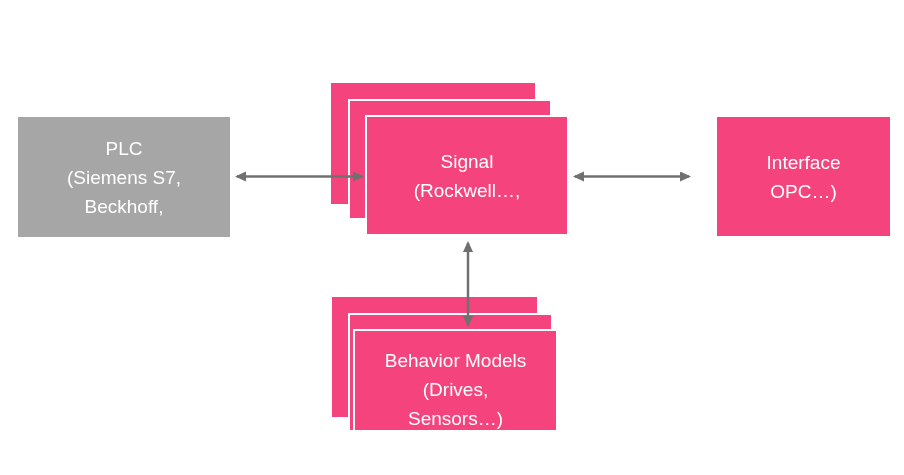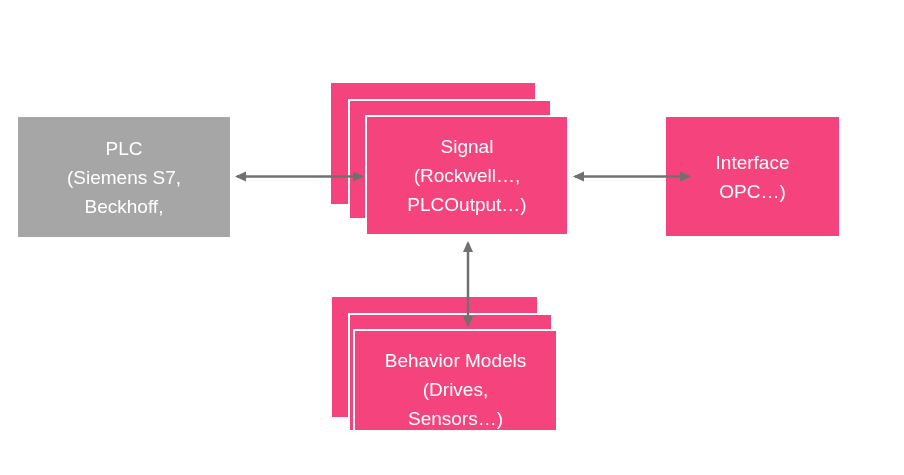--- a/index.html
+++ b/index.html
@@ -33,21 +33,21 @@
     border: 2px solid #ffffff;
   }
   .layer.back { border: none; }
   
   #plc-box { left: 18px; top: 93px; width: 212px; height: 120px; }
   
   #signal-back  { left: 331px; top: 59px; width: 204px; height: 121px; }
   #signal-mid   { left: 348px; top: 75px; width: 204px; height: 121px; }
   #signal-front { left: 365px; top: 91px; width: 204px; height: 121px; }
   
-  #interface-box { left: 666px; top: 93px; width: 173px; height: 119px; }
+  #interface-box { left: 717px; top: 93px; width: 173px; height: 119px; }
   
   #behavior-back  { left: 332px; top: 273px; width: 205px; height: 120px; }
   #behavior-mid   { left: 348px; top: 289px; width: 205px; height: 120px; }
   #behavior-front { left: 353px; top: 305px; width: 205px; height: 120px; }
   
   #connectors {
     position: absolute;
     left: 0; top: 0;
     width: 904px; height: 475px;
     z-index: 10;
@@ -65,21 +65,20 @@
     <div>PLC</div>
     <div>(Siemens S7,</div>
     <div>Beckhoff,</div>
   </div>
 
   <div class="layer back" id="signal-back"></div>
   <div class="layer" id="signal-mid"></div>
   <div class="box pink layer" id="signal-front">
     <div>Signal</div>
     <div>(Rockwell…,</div>
-    <div>PLCOutput…)</div>
   </div>
 
   <div class="box pink" id="interface-box">
     <div>Interface</div>
     <div>OPC…)</div>
   </div>
 
   <div class="layer back" id="behavior-back"></div>
   <div class="layer" id="behavior-mid"></div>
   <div class="box pink layer" id="behavior-front">

